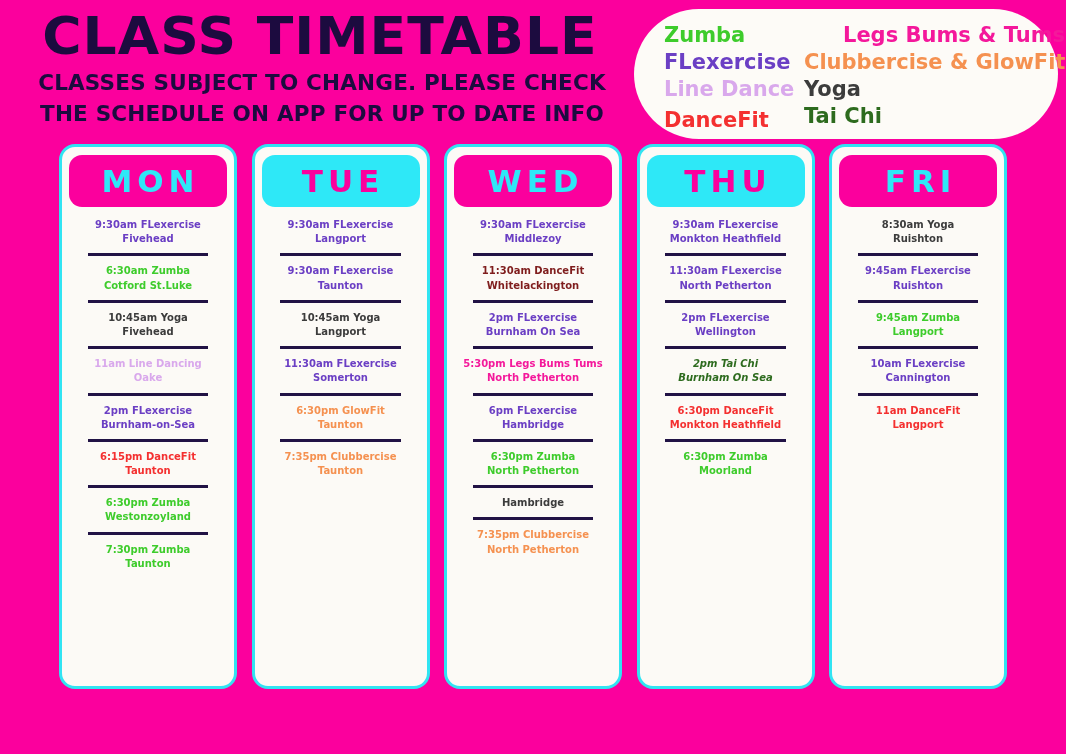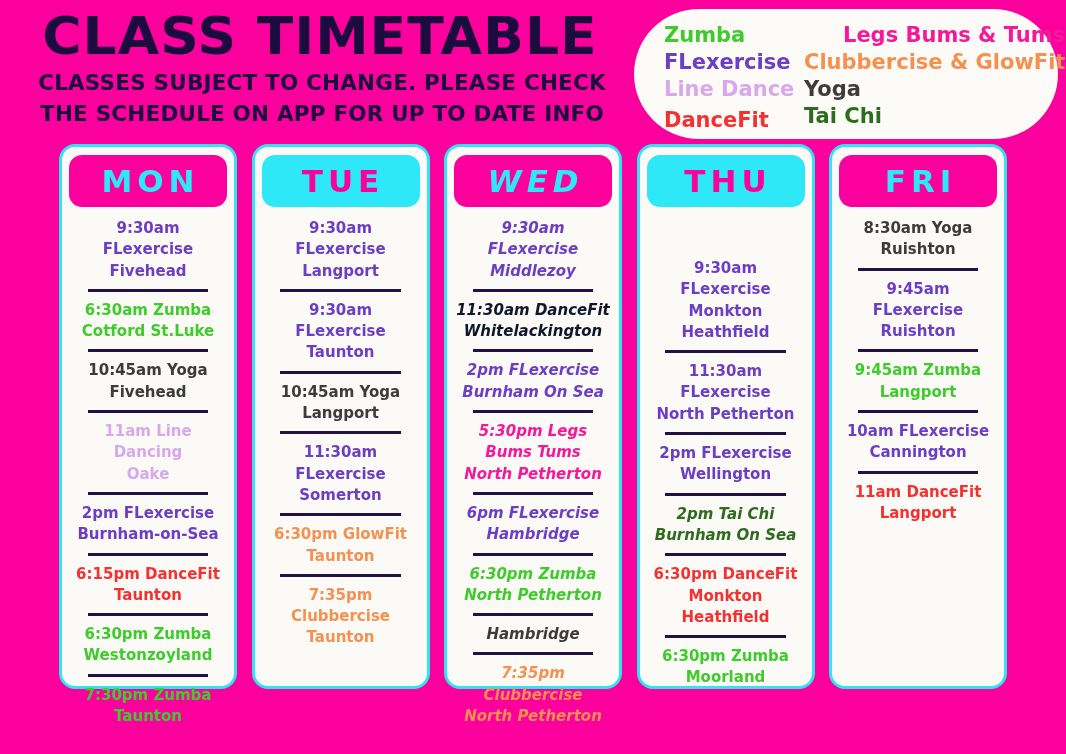--- a/index.html
+++ b/index.html
@@ -115,21 +115,21 @@
   }
   .entries {
     flex: 1 1 auto;
     display: flex;
     flex-direction: column;
     padding: 0 2px;
   }
   .entry {
     text-align: center;
     font-weight: bold;
-    font-size: 15px;
+    font-size: 10px;
     line-height: 1.42;
     padding: 1px 0 0 0;
   }
   .entry-line { display: block; }
   .divider {
     height: 0;
     border-top: 3px solid #211245;
     width: 78%;
     margin: 7px auto 7px auto;
   }
@@ -231,31 +231,31 @@
           <span class="entry-line">6:30pm GlowFit</span>
           <span class="entry-line">Taunton</span>
         </div>
         <div class="divider" style="border-top-color: rgb(33, 18, 69);"></div>
         <div class="entry" style="color: rgb(245, 145, 80);">
           <span class="entry-line">7:35pm Clubbercise</span>
           <span class="entry-line">Taunton</span>
         </div>
       </div>
     </div>
-    <div class="day-card" style="border-color: rgb(49, 228, 242); font-style: italic;">
+    <div class="day-card" style="border-color: rgb(49, 228, 242);">
       <div class="day-header" style="background: rgb(251, 0, 157);">
         <span class="day-header-label" style="color: rgb(46, 232, 247);">WED</span>
       </div>
       <div class="entries">
         <div class="entry" style="color: rgb(107, 63, 196);">
           <span class="entry-line">9:30am FLexercise</span>
           <span class="entry-line">Middlezoy</span>
         </div>
         <div class="divider" style="border-top-color: rgb(33, 18, 69);"></div>
-        <div class="entry" style="color: #0f172a;">
+        <div class="entry" style="color: #7f1d1d;">
           <span class="entry-line">11:30am DanceFit</span>
           <span class="entry-line">Whitelackington</span>
         </div>
         <div class="divider" style="border-top-color: rgb(33, 18, 69);"></div>
         <div class="entry" style="color: rgb(107, 63, 196);">
           <span class="entry-line">2pm FLexercise</span>
           <span class="entry-line">Burnham On Sea</span>
         </div>
         <div class="divider" style="border-top-color: rgb(33, 18, 69);"></div>
         <div class="entry" style="color: rgb(244, 24, 155);">
@@ -276,21 +276,21 @@
         <div class="entry" style="color: rgb(60, 60, 60);">
           <span class="entry-line">Hambridge</span>
         </div>
         <div class="divider" style="border-top-color: rgb(33, 18, 69);"></div>
         <div class="entry" style="color: rgb(245, 145, 80);">
           <span class="entry-line">7:35pm Clubbercise</span>
           <span class="entry-line">North Petherton</span>
         </div>
       </div>
     </div>
-    <div class="day-card" style="border-color: rgb(49, 228, 242); gap: 40px;">
+    <div class="day-card" style="border-color: rgb(49, 228, 242);">
       <div class="day-header" style="background: rgb(46, 232, 247);">
         <span class="day-header-label" style="color: rgb(251, 0, 157);">THU</span>
       </div>
       <div class="entries">
         <div class="entry" style="color: rgb(107, 63, 196);">
           <span class="entry-line">9:30am FLexercise</span>
           <span class="entry-line">Monkton Heathfield</span>
         </div>
         <div class="divider" style="border-top-color: rgb(33, 18, 69);"></div>
         <div class="entry" style="color: rgb(107, 63, 196);">

